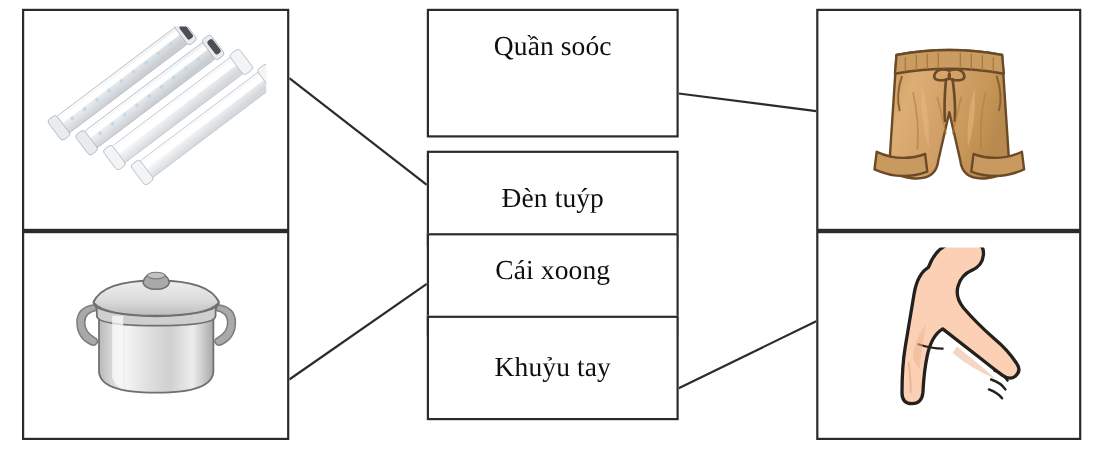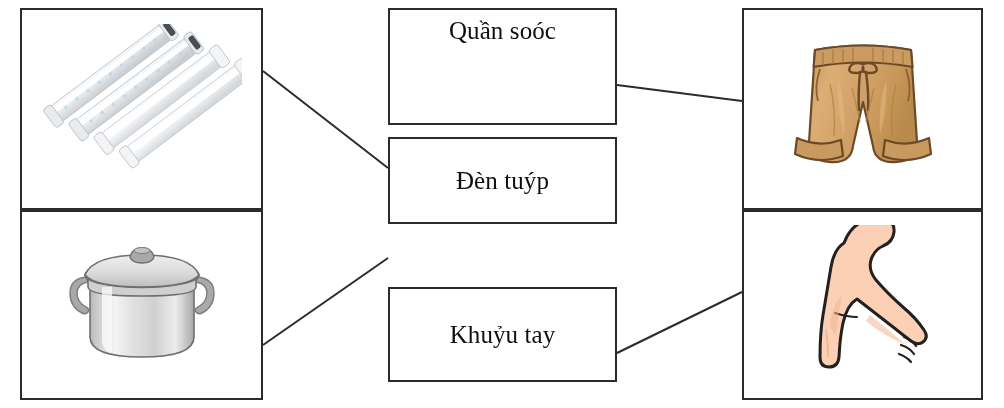--- a/index.html
+++ b/index.html
@@ -35,21 +35,21 @@
     align-items: center;
     justify-content: center;
   }
   .label-cell .txt {
     font-size: 25px;
     line-height: 1;
     color: #100f0f;
     letter-spacing: .1px;
     white-space: nowrap;
   }
-  .lbl-top    { align-items: flex-start; padding-top: 8px; }
+  .lbl-top    { align-items: flex-start; padding-top: 20px; }
   .lbl-center { align-items: center; }
 
   
   .pic {
     display: flex;
     align-items: center;
     justify-content: center;
   }
   .pic svg { display: block; }
 
@@ -187,20 +187,23 @@
   </div>
 
   <div class="box col-mid label-cell lbl-top" style="top:8px; height:117px;">
     <span class="txt">Quần soóc</span>
   </div>
 
   <div class="box col-mid label-cell lbl-center" style="top:137px; height:87px;">
     <span class="txt">Đèn tuýp</span>
   </div>
 
+  <div class="box col-mid label-cell lbl-top" style="top:212px; height:93px;">
+    <span class="txt">Cái xoong</span>
+  </div>
 
   <div class="box col-mid label-cell lbl-center" style="top:287px; height:95px;">
     <span class="txt">Khuỷu tay</span>
   </div>
 
   <div class="box col-right pic" style="top:8px; height:202px;">
     <span>
       <svg width="190" height="175" viewBox="0 0 190 175">
         <defs>
           <linearGradient id="shortsG" x1="0" y1="0" x2="1" y2="0.4">

